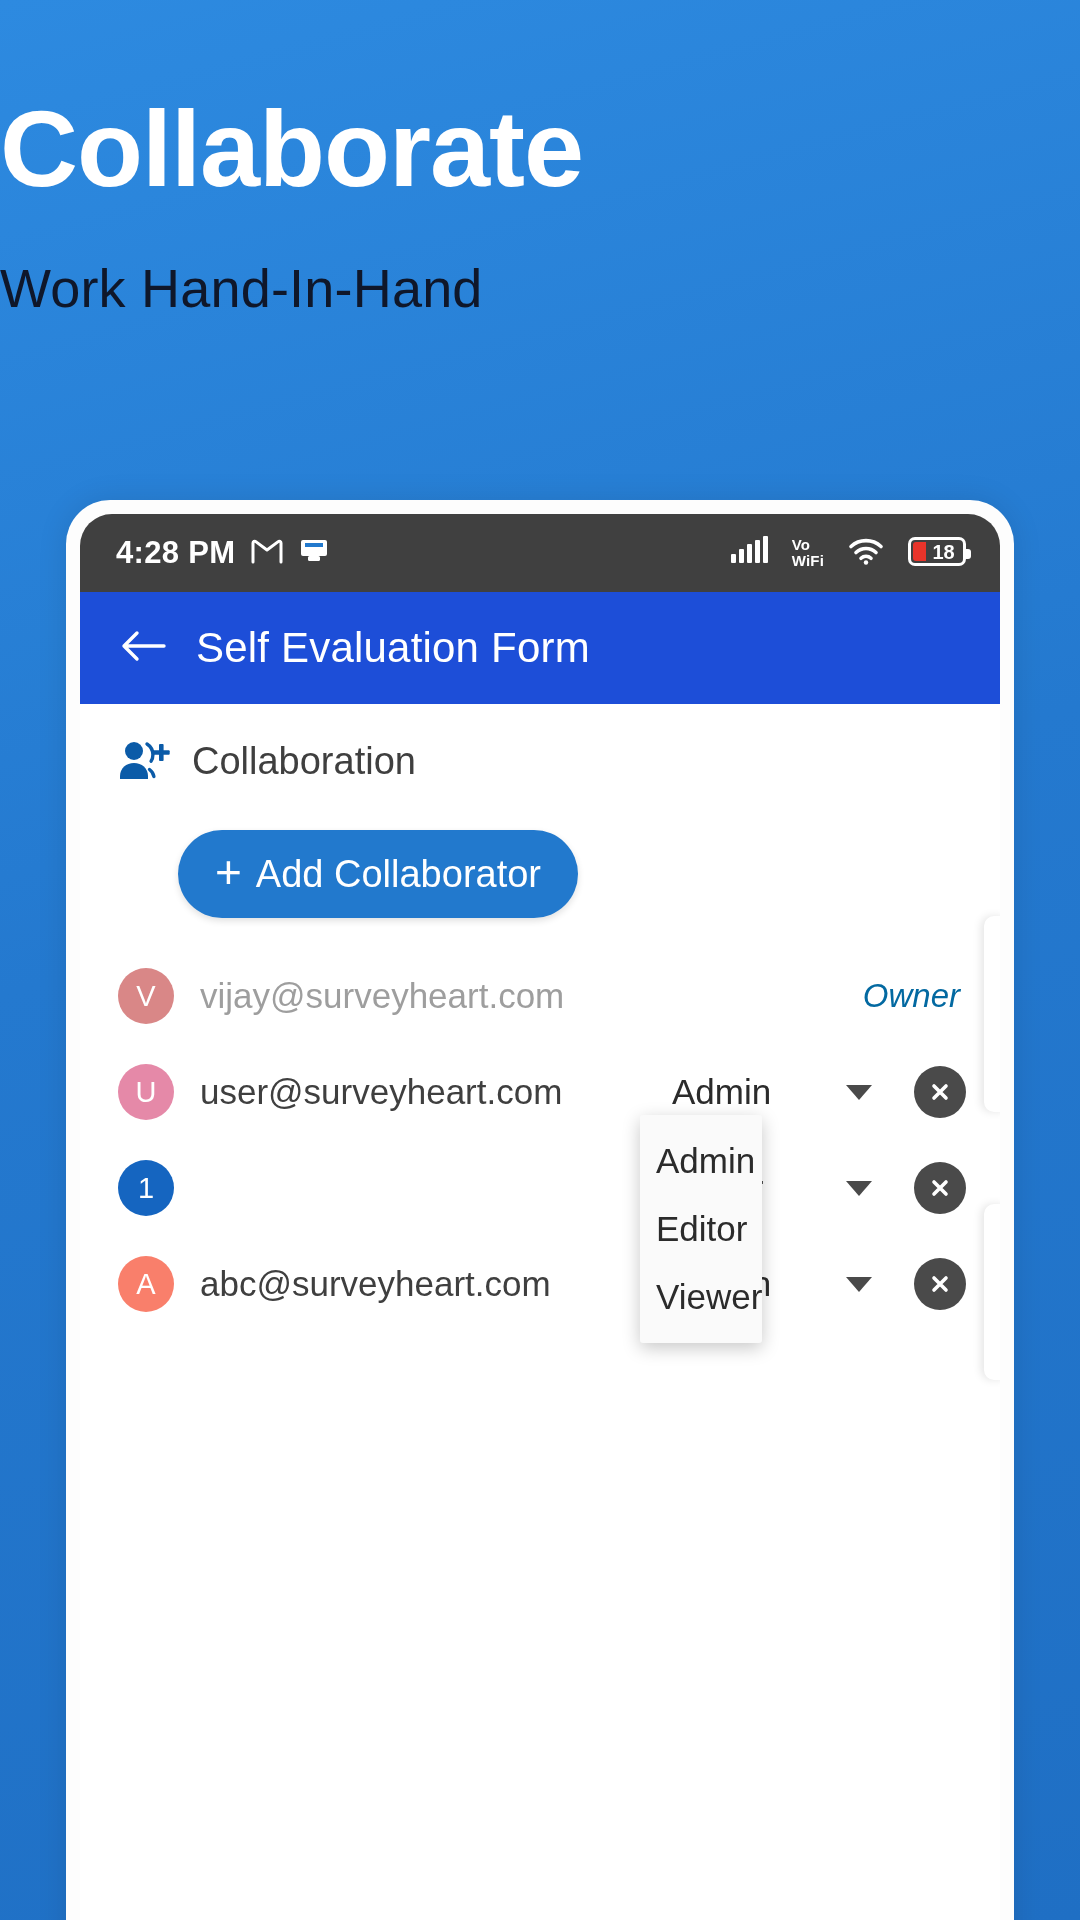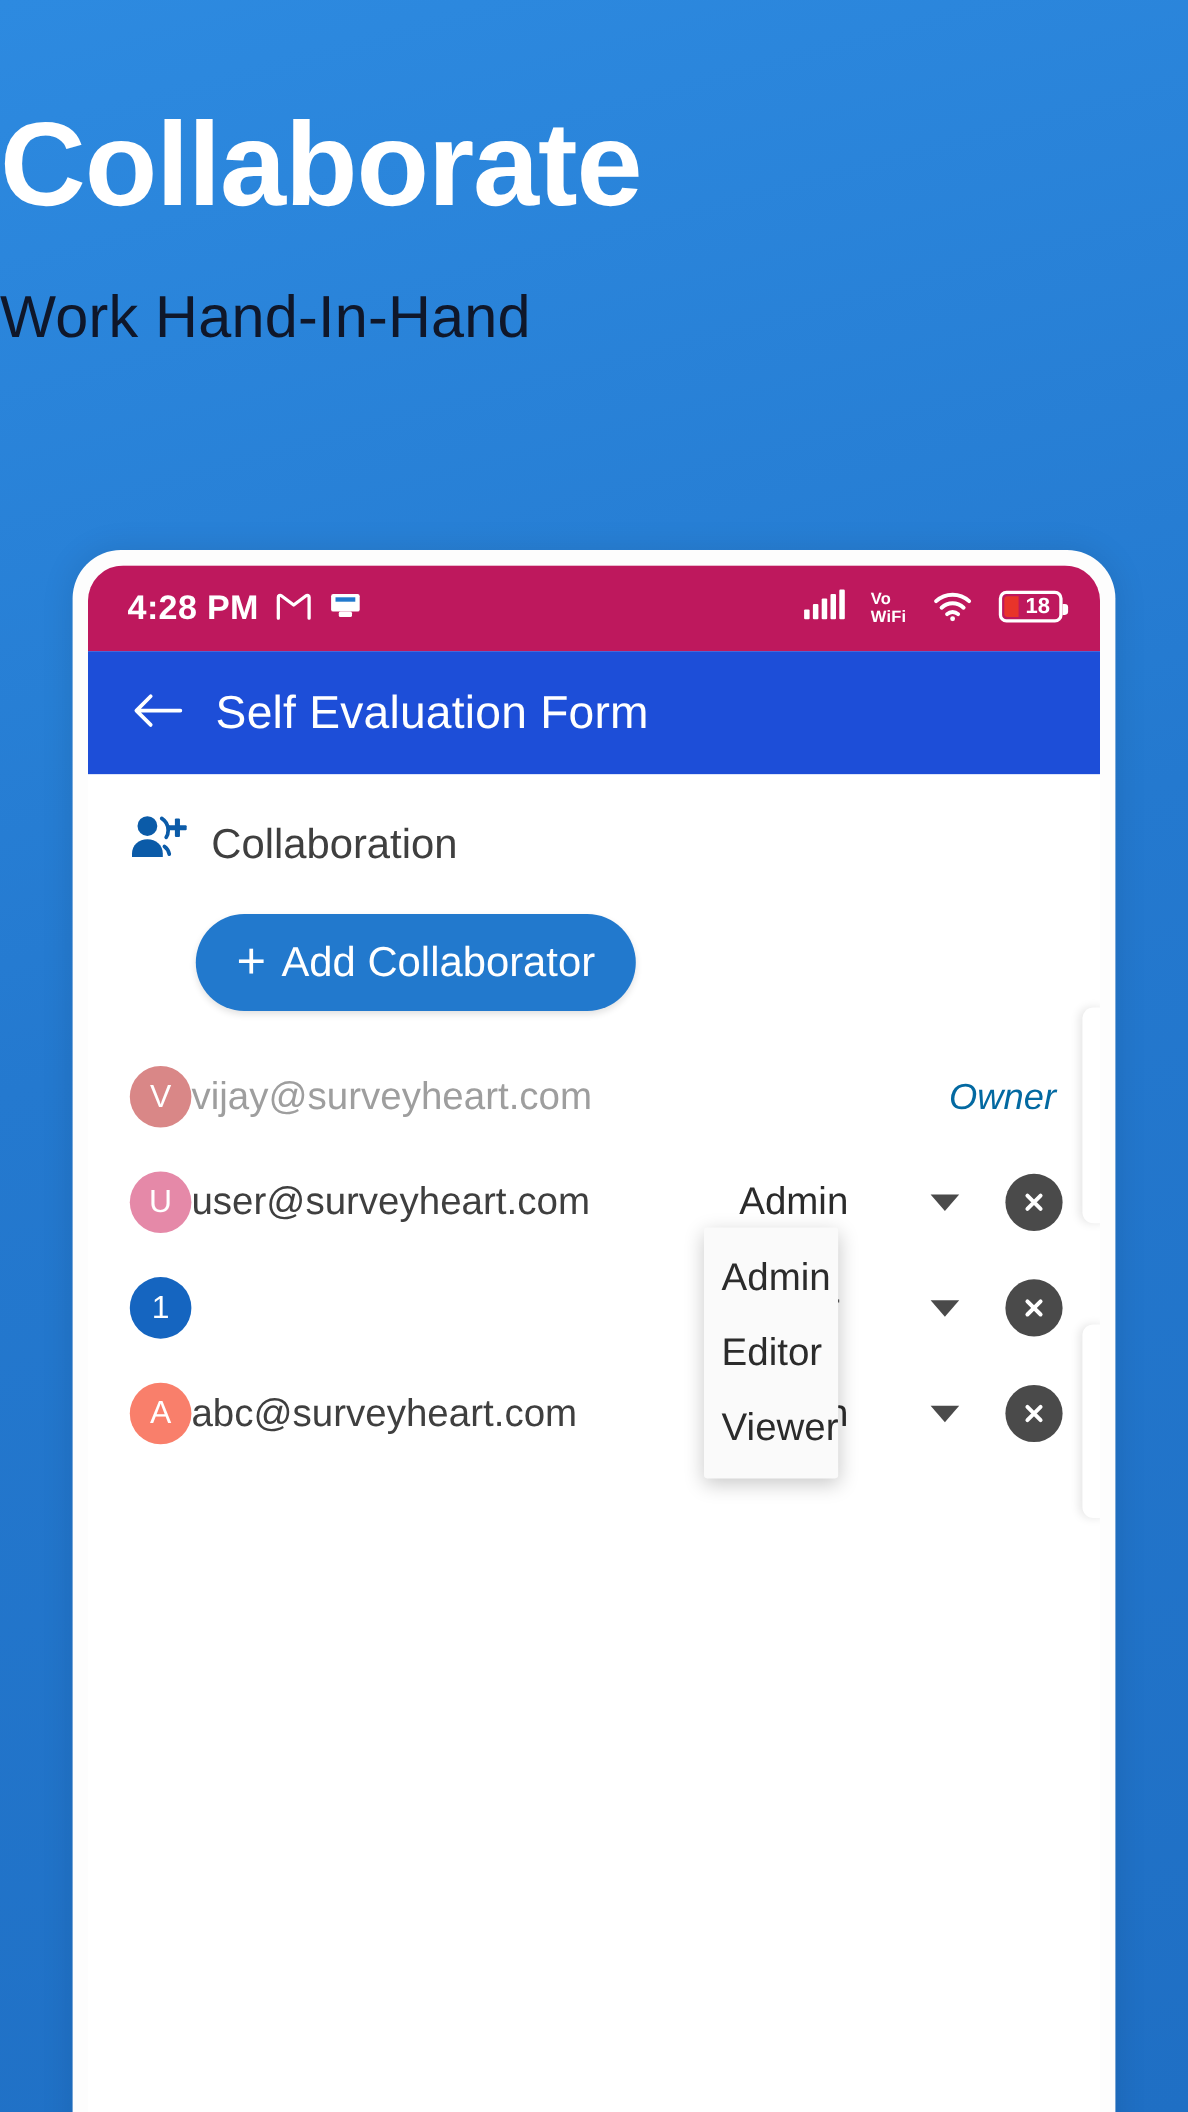--- a/index.html
+++ b/index.html
@@ -54,21 +54,21 @@
     height: 100%;
     background: #ffffff;
     border-radius: 32px 32px 0 0;
     overflow: hidden;
     position: relative;
   }
 
   
   .statusbar {
     height: 78px;
-    background: #be185d;
+    background: #404040;
     color: #ffffff;
     display: flex;
     align-items: center;
     justify-content: space-between;
     padding: 0 34px 0 36px;
   }
   .sb-left {
     display: flex;
     align-items: center;
     gap: 16px;
@@ -165,21 +165,21 @@
   
   .content {
     background: #ffffff;
     padding: 34px 0 0 0;
     height: calc(100% - 190px);
     position: relative;
   }
 
   .collab-header {
     display: flex;
-    align-items: flex-end;
+    align-items: flex-start;
     gap: 22px;
     padding: 0 38px;
   }
   .collab-texts { padding-top: 2px; }
   .collab-title {
     font-size: 38px;
     color: #3f3f3f;
     font-weight: 400;
     line-height: 1.15;
   }
@@ -230,20 +230,21 @@
     height: 56px;
     border-radius: 50%;
     color: #ffffff;
     font-size: 29px;
     display: flex;
     align-items: center;
     justify-content: center;
     flex: 0 0 auto;
   }
   .row-email {
+    margin-left: 26px;
     font-size: 35px;
     color: #3f3f3f;
     white-space: nowrap;
   }
   .row-email.muted { color: #9e9e9e; }
 
   .row-right {
     margin-left: auto;
     display: flex;
     align-items: center;

